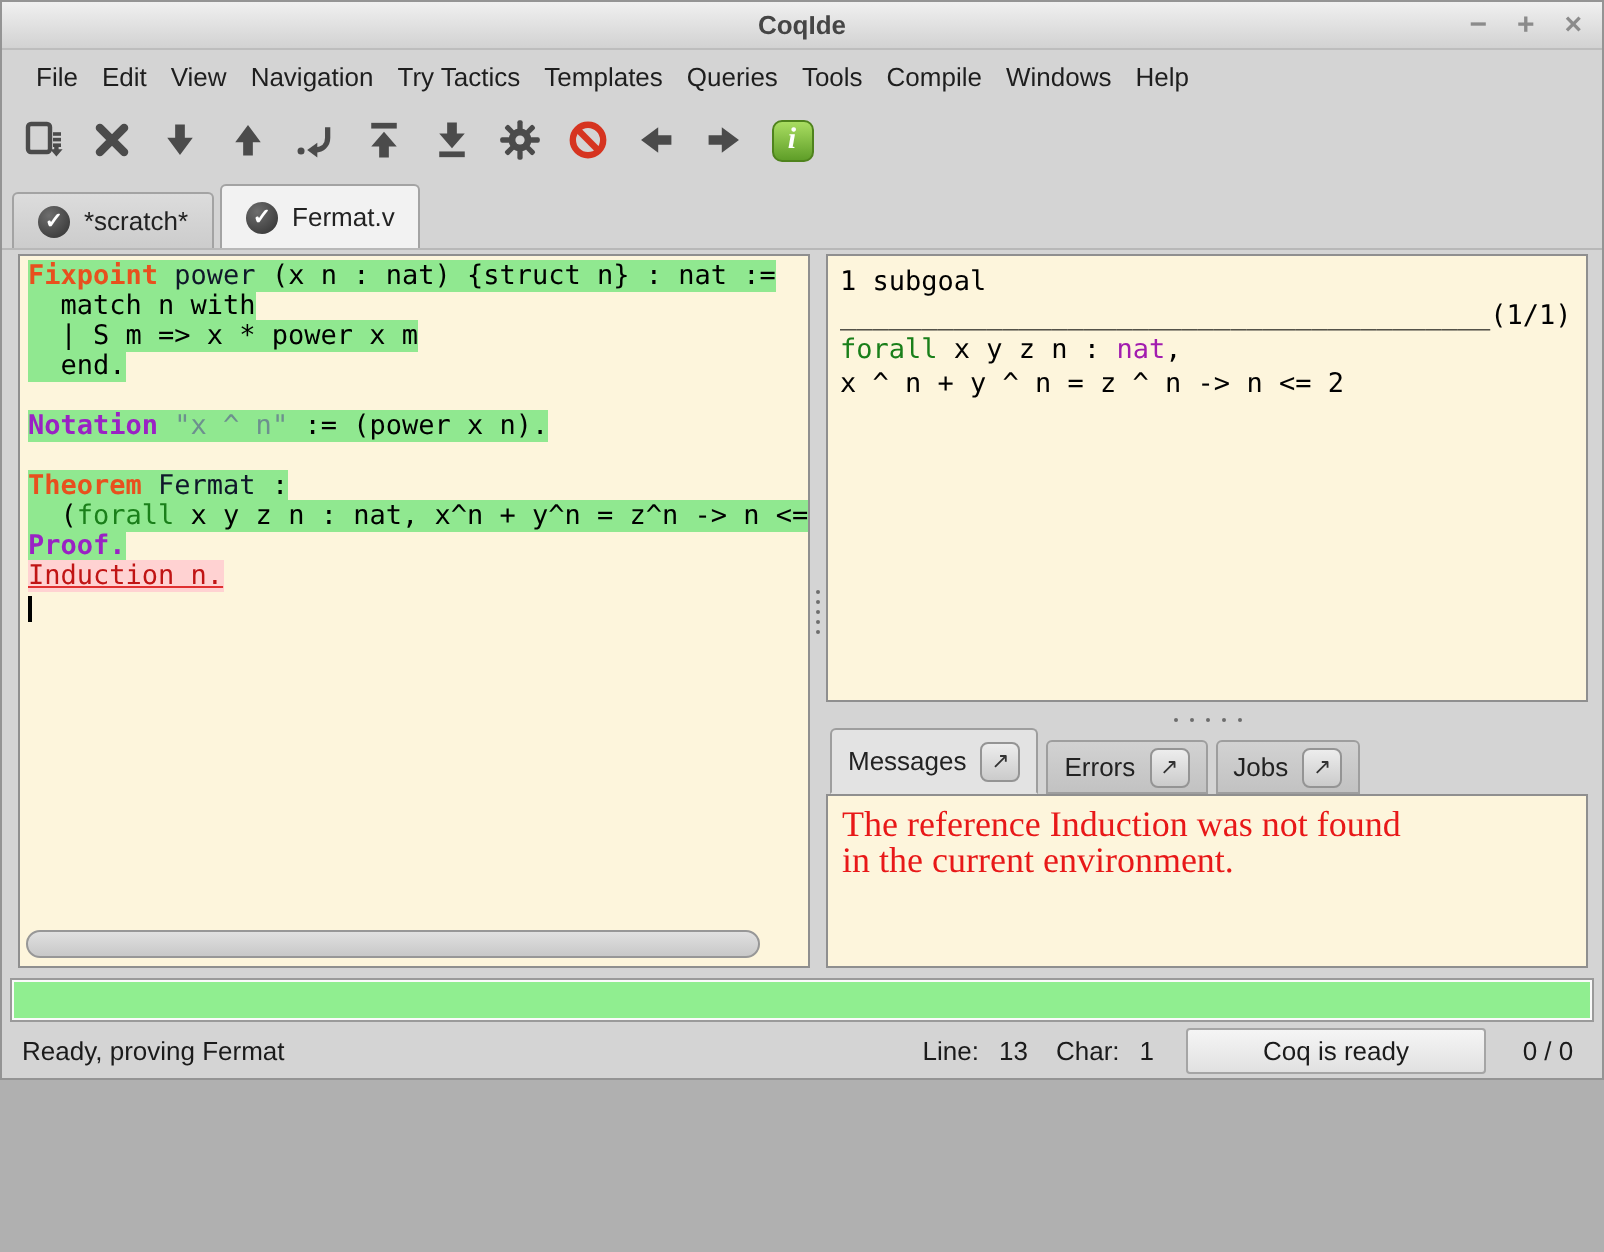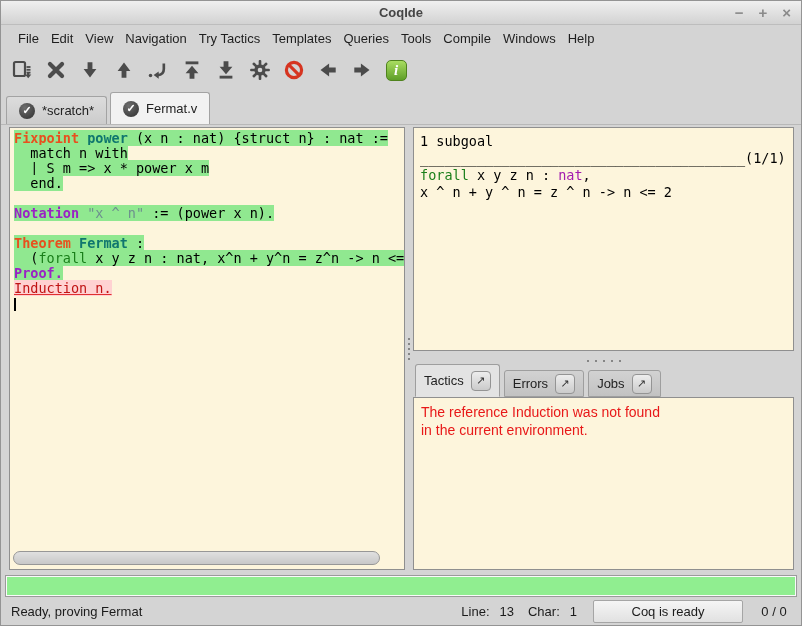--- a/index.html
+++ b/index.html
@@ -1,19 +1,19 @@
 <!DOCTYPE html>
 <html><head>
 <meta charset="utf-8">
 <style>
   * { box-sizing: border-box; margin: 0; padding: 0; }
   html,body { width:802px; height:626px; overflow:hidden; }
   body { font-family:"Liberation Sans", sans-serif; background:#b0b0b0; }
 
-  .window { width:802px; height:626px; border:1px solid #949494; background:#d4d4d4;
+  .window { width:802px; height:540px; border:1px solid #949494; background:#d4d4d4;
             display:flex; flex-direction:column; }
 
   
   .titlebar { height:24px; flex:0 0 24px; background:linear-gradient(#f0f0f0,#d2d2d2);
               border-bottom:1px solid #bdbdbd; position:relative;
               display:flex; align-items:center; justify-content:center; }
   .title { font-size:13px; font-weight:bold; color:#454545; }
   .win-controls { position:absolute; right:10px; top:0; height:100%; display:flex; gap:15px; align-items:center; }
   .win-btn { color:#8b8b8b; font-size:15px; font-weight:bold; line-height:1; cursor:default; }
 
@@ -46,21 +46,21 @@
   .main { flex:1 1 auto; min-height:0; display:flex; padding:2px 7px 3px 8px; }
   .left-pane { width:396px; flex:0 0 396px; display:flex; flex-direction:column;
                border:1px solid #8f8f8f; background:#fdf5dc; }
   .code-area { flex:1; min-height:0; overflow:hidden; padding:3px 0 0 4px;
                font-family:"DejaVu Sans Mono", monospace; font-size:13.5px; color:#000; }
   .code-line { height:15px; line-height:15px; white-space:pre; }
   .hl-proc { background:#90e890; }
   .hl-err  { background:#ffd2d2; }
   .c-kw1 { color:#e8501e; font-weight:bold; }
   .c-kw2 { color:#9a22c4; font-weight:bold; }
-  .c-id  { color:#0f766e;font-weight:bold; }
+  .c-id  { color:#0f172a; }
   .c-str { color:#6d908e; }
   .c-grn { color:#1a7f1a; }
   .c-blu { color:#a21caf; }
   .c-err { color:#c01414; text-decoration:underline; text-decoration-color:#e03030; }
   .caret { display:inline-block; width:1.5px; height:13px; background:#000; vertical-align:text-bottom; }
 
   .hscroll { flex:0 0 17px; margin:1px 14px 2px 2px; position:relative; }
   .hthumb { position:absolute; left:1px; top:1px; width:97%; height:14px;
             border:1px solid #979797; border-radius:8px;
             background:linear-gradient(#e0e0e0,#c8c8c8); }
@@ -80,21 +80,21 @@
   .panel-tabs { height:34px; flex:0 0 34px; display:flex; align-items:flex-end; padding-left:2px; }
   .ptab { display:flex; align-items:center; gap:7px; padding:3px 8px; height:27px; margin-right:4px;
           border:1px solid #9e9e9e; border-radius:3px 3px 0 0;
           background:linear-gradient(#d2d2d2,#c2c2c2); font-size:13px; color:#222; }
   .ptab.active { height:33px; background:#e3e3e3; border-bottom-color:#e3e3e3; }
   .detach-btn { width:20px; height:20px; border:1px solid #949494; border-radius:4px;
                 background:linear-gradient(#ededed,#cbcbcb); display:flex; align-items:center;
                 justify-content:center; font-size:11px; color:#333; }
 
   .msg-pane { flex:1 1 auto; min-height:0; border:1px solid #8f8f8f; background:#fdf5dc;
-              padding:5px 7px; font-family:Liberation Sans, sans-serif; font-size:14px;
+              padding:5px 7px; font-family:Liberation Serif, serif; font-size:18px;
               color:#e81818; overflow:hidden; }
   .msg-line { height:18px; line-height:18px; white-space:pre; }
 
   
   .progress-wrap { height:22px; flex:0 0 22px; margin:2px 4px 1px 4px; border:1px solid #9a9a9a;
                    background:#fafafa; padding:1px; }
   .progress-fill { width:100%; height:100%; background:#90ee90; }
 
   .statusbar { height:27px; flex:0 0 27px; display:flex; align-items:center; padding:0 10px;
                font-size:13px; color:#1b1b1b; }
@@ -289,21 +289,21 @@
           <div class="goal-line"><span>1 subgoal</span></div>
           <div class="goal-line"><span>________________________________________(1/1)</span></div>
           <div class="goal-line"><span class="c-grn">forall</span><span> x y z n : </span><span class="c-blu">nat</span><span>,</span></div>
           <div class="goal-line"><span>x ^ n + y ^ n = z ^ n -&gt; n &lt;= 2</span></div>
         </div>
       <div class="hgrip-row">
         <span class="hgrip"><i></i><i></i><i></i><i></i><i></i></span>
       </div>
       <div class="panel-tabs" id="panel-tabs">
           <div class="ptab active">
-            <span class="ptab-label">Tactics</span>
+            <span class="ptab-label">Messages</span>
             <span class="detach-btn">
               <span>↗</span>
             </span>
           </div>
           <div class="ptab">
             <span class="ptab-label">Errors</span>
             <span class="detach-btn">
               <span>↗</span>
             </span>
           </div>

